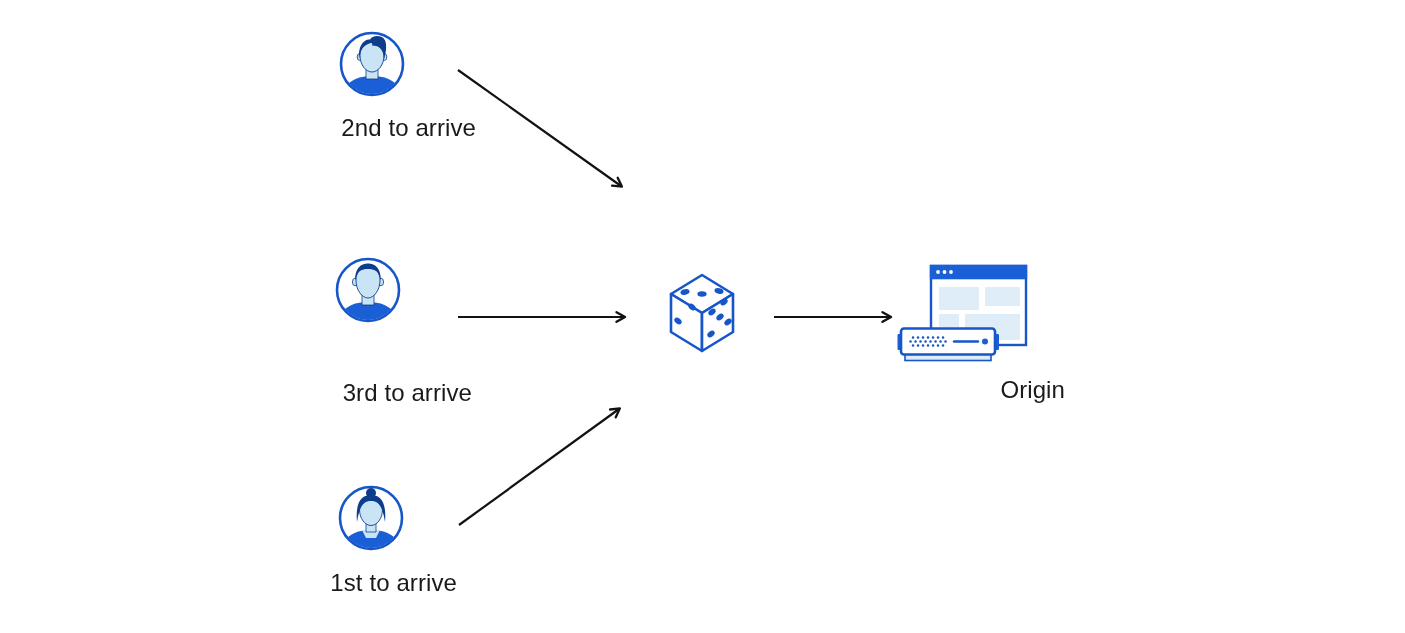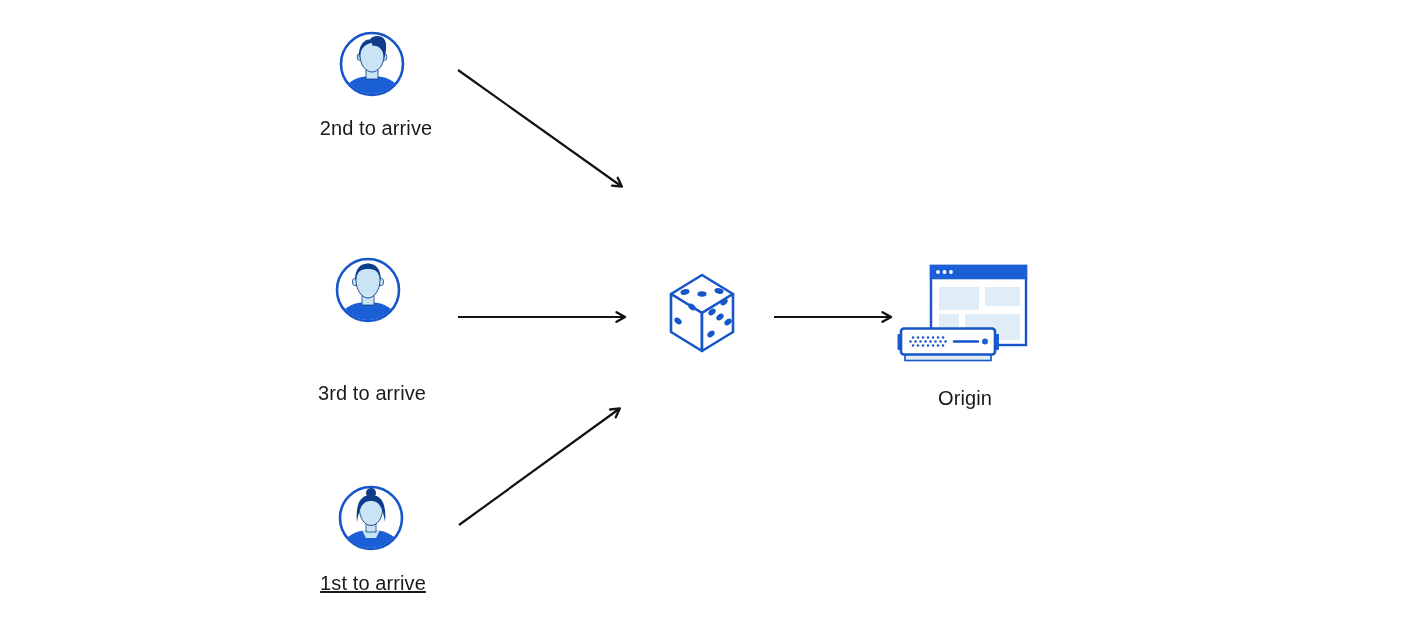--- a/index.html
+++ b/index.html
@@ -6,22 +6,22 @@
   html, body { background: #ffffff; }
   body {
     font-family: "Liberation Sans", "DejaVu Sans", sans-serif;
     width: 1405px; height: 633px;
     position: relative; overflow: hidden;
   }
   .canvas { position: absolute; inset: 0; background: #ffffff; }
   .arrow-layer { position: absolute; left: 0; top: 0; width: 1405px; height: 633px; pointer-events: none; }
   .node { position: absolute; }
   .node-label {
-    position: absolute; width: 200px; text-align: center;
-    font-size: 20px; line-height: 24px; color: #1a1a1a; letter-spacing: 0.1px;
+    position: absolute; width: 200px; text-align: right;
+    font-size: 24px; line-height: 24px; color: #1a1a1a; letter-spacing: 0.1px;
   }
   .avatar-box { position: absolute; width: 66px; height: 66px; }
 </style>
 </head>
 <body>
 
 <div class="canvas">
 
   <svg class="arrow-layer" viewBox="0 0 1405 633" xmlns="http://www.w3.org/2000/svg">
     <defs>
@@ -91,21 +91,21 @@
         <g clip-path="url(#c3)">
           <path d="M3,66 L3,60 C11,48 21,45 33,45 C45,45 55,48 63,60 L63,66 Z" fill="#1A5FD6"></path>
           <path d="M24,45 L42,45 L38,53 L28,53 Z" fill="#C8E4F5"></path>
           <path d="M28,31 L28,47 L38,47 L38,31 Z" fill="#C8E4F5" stroke="#0D3D8C" stroke-width="0.8"></path>
           <circle cx="33" cy="8" r="5" fill="#0D3D8C"></circle>
           <path d="M33,11 C41,11 44.5,18 44.5,24.5 C44.5,33.5 39,40.5 33,40.5 C27,40.5 21.5,33.5 21.5,24.5 C21.5,18 25,11 33,11 Z" fill="#C8E4F5" stroke="#0D3D8C" stroke-width="0.9"></path>
           <path d="M19,37 C17,15 25,10 33,10 C41,10 49,15 47,37 C44.5,21 40.5,16 33,16 C25.5,16 21.5,21 19,37 Z" fill="#0D3D8C"></path>
         </g>
       </svg>
     </div>
-    <div class="node-label" style="left:273px; top:571px;text-decoration:underline;">1st to arrive</div>
+    <div class="node-label" style="left:257px; top:571px;">1st to arrive</div>
   </div>
 
   <div class="node" style="left:668px; top:273px;">
     <svg width="68" height="80" viewBox="0 0 68 80" xmlns="http://www.w3.org/2000/svg">
       <g fill="#ffffff" stroke="#1656C9" stroke-width="2.6" stroke-linejoin="round">
         <path d="M34,2 L65,21 L34,40 L3,21 Z"></path>
         <path d="M3,21 L34,40 L34,78 L3,59 Z"></path>
         <path d="M65,21 L34,40 L34,78 L65,59 Z"></path>
       </g>
       <g fill="#1656C9">
@@ -167,16 +167,16 @@
             <circle cx="26" cy="81.5" r="1.25"></circle>
             <circle cx="31" cy="81.5" r="1.25"></circle>
             <circle cx="36" cy="81.5" r="1.25"></circle>
             <circle cx="41" cy="81.5" r="1.25"></circle>
             <circle cx="46" cy="81.5" r="1.25"></circle>
         </g>
         <line x1="57" y1="77.5" x2="81" y2="77.5" stroke="#1656C9" stroke-width="2.4" stroke-linecap="round"></line>
         <circle cx="88" cy="77.5" r="3" fill="#1A5FD6"></circle>
       </svg>
     </div>
-    <div class="node-label" style="left:865px; top:386px;">Origin</div>
+    <div class="node-label" style="left:865px; top:378px;">Origin</div>
   </div>
 
 </div>
 
 </body></html>

